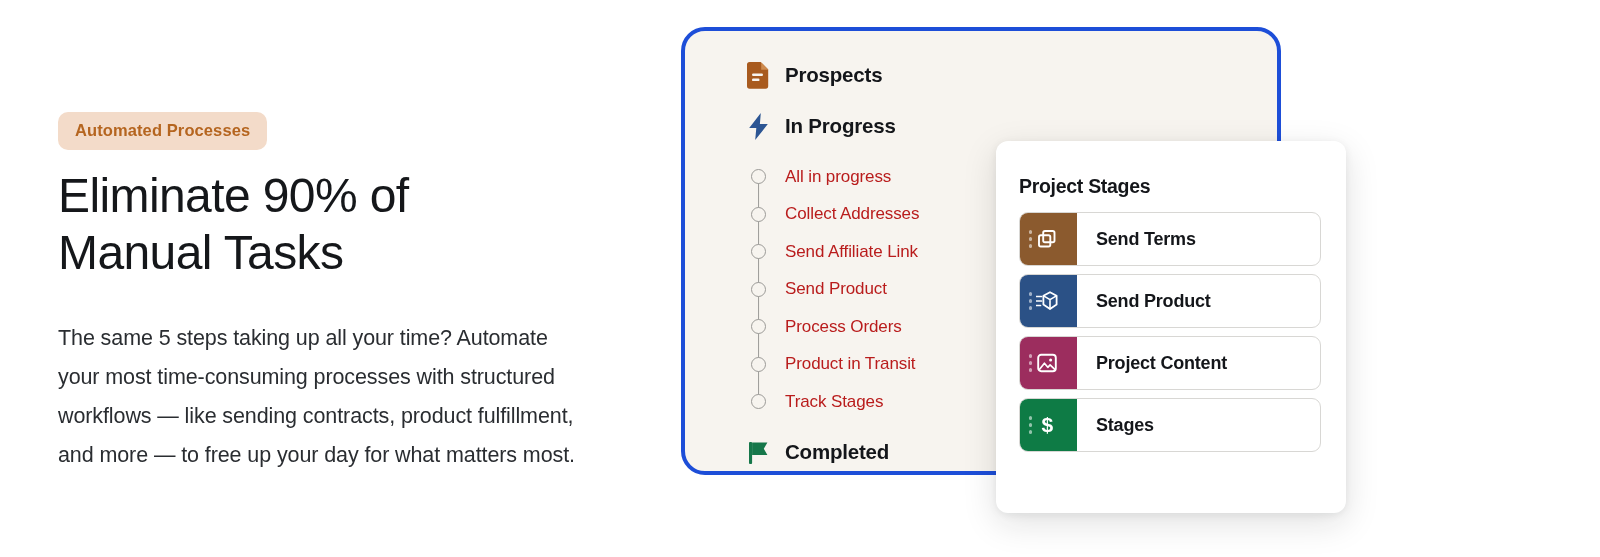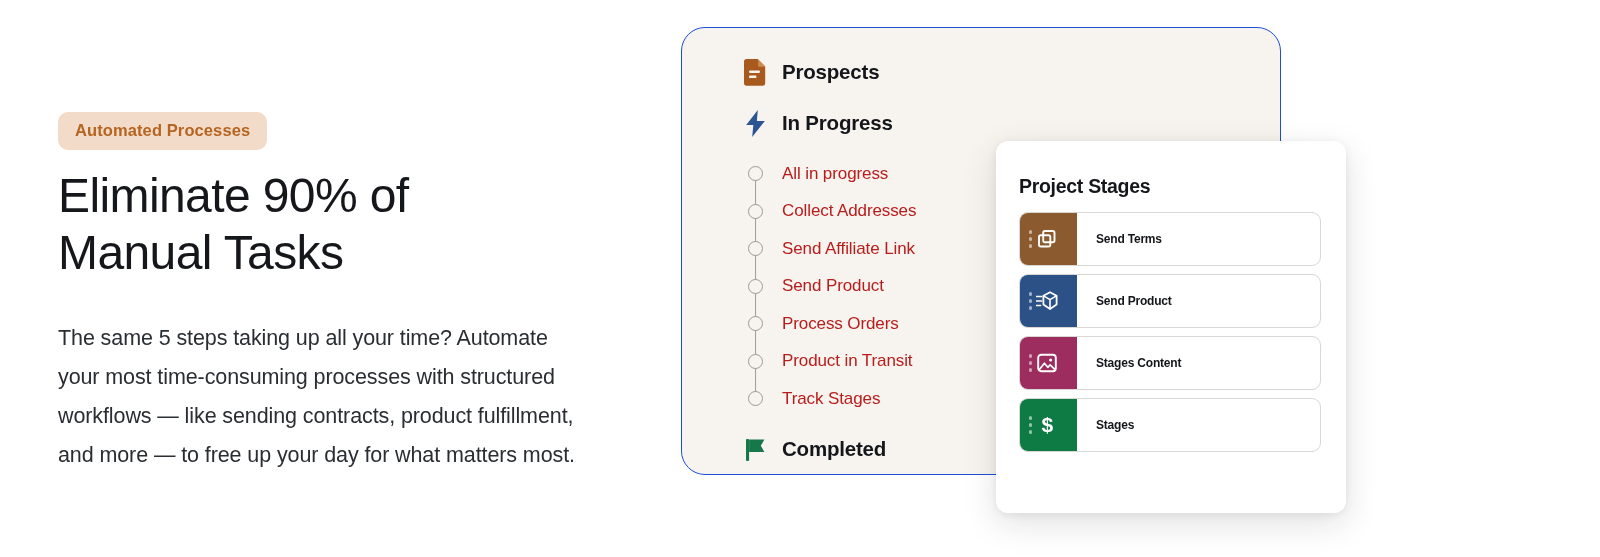--- a/index.html
+++ b/index.html
@@ -53,21 +53,21 @@
   }
 
   
   .workflow-card {
     position: absolute;
     left: 681px;
     top: 27px;
     width: 600px;
     height: 448px;
     background: #F7F4EF;
-    border: 1px solid #1d4ed8;
+    border: 4px solid #1d4ed8;
     border-radius: 24px;
     box-sizing: border-box;
     overflow: hidden;
   }
   .wf-inner {
     padding: 26px 0 0 62px;
   }
   .wf-head {
     display: flex;
     align-items: center;
@@ -195,21 +195,21 @@
   .stage-glyph {
     width: 22px;
     height: 22px;
     display: block;
     flex: none;
   }
   .stage-label {
     display: flex;
     align-items: center;
     padding-left: 19px;
-    font-size: 12px;
+    font-size: 18px;
     font-weight: 700;
     color: #14161a;
     letter-spacing: -0.2px;
   }
   .dollar-glyph {
     width: 22px;
     text-align: center;
     font-size: 21px;
     font-weight: 700;
     color: #ffffff;
@@ -354,21 +354,21 @@
             <i></i>
             <i></i>
             <i></i>
           </span>
         <svg class="stage-glyph" viewBox="0 0 22 22">
           <rect x="2.2" y="2.8" width="17.6" height="16.4" rx="3" fill="none" stroke="#fff" stroke-width="1.9"></rect>
           <circle cx="14.6" cy="8" r="1.5" fill="#fff"></circle>
           <path d="M3.6 17.2l4.8-6 3.4 4.1 2.3-2.4 4.4 4.3" fill="none" stroke="#fff" stroke-width="1.7" stroke-linejoin="round" stroke-linecap="round"></path>
         </svg>
       </div>
-      <div class="stage-label">Stages Content</div>
+      <div class="stage-label">Project Content</div>
     </div>
 
     <div class="stage-row">
       <div class="stage-tile" style="background: rgb(14, 123, 69);">
         <span class="grip">
             <i></i>
             <i></i>
             <i></i>
           </span>
         <span class="dollar-glyph">$</span>

